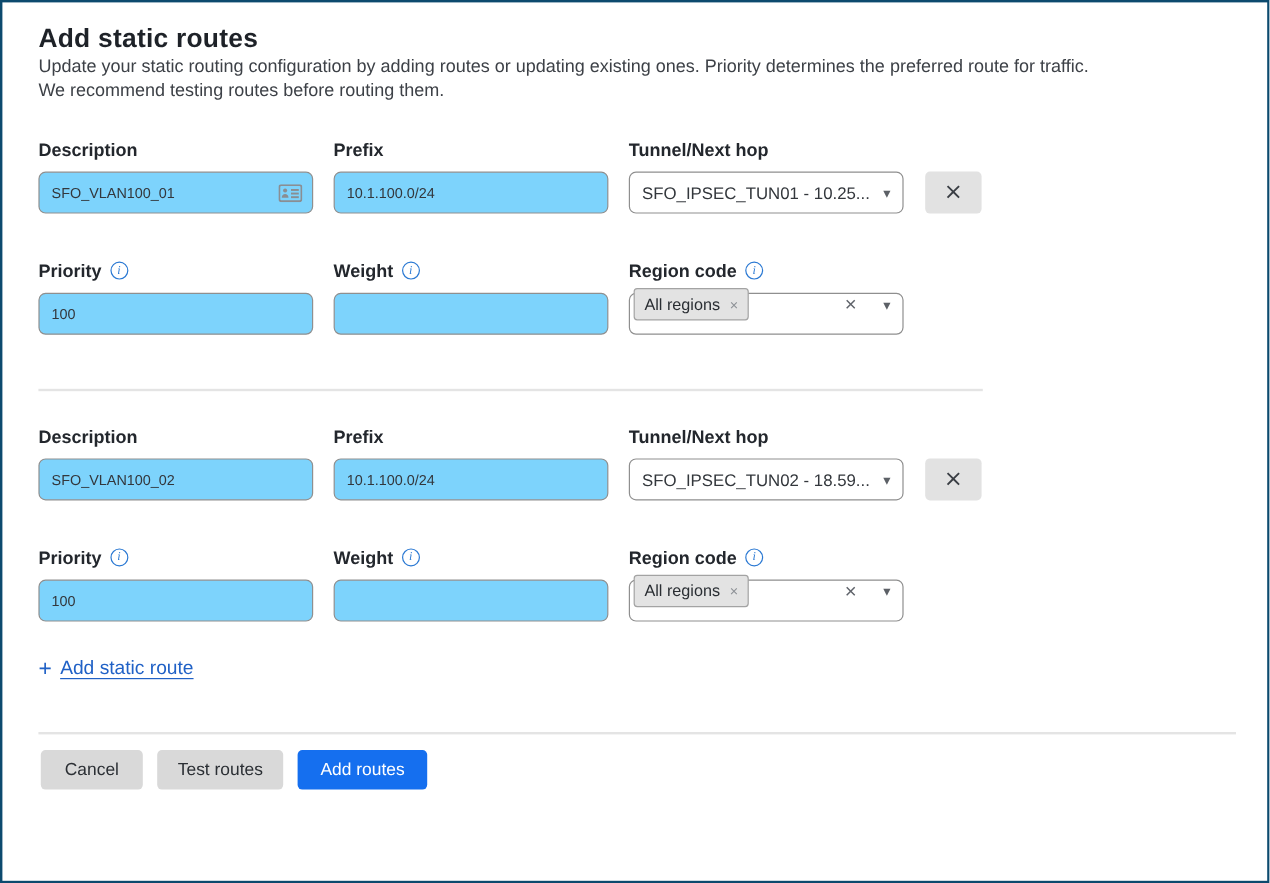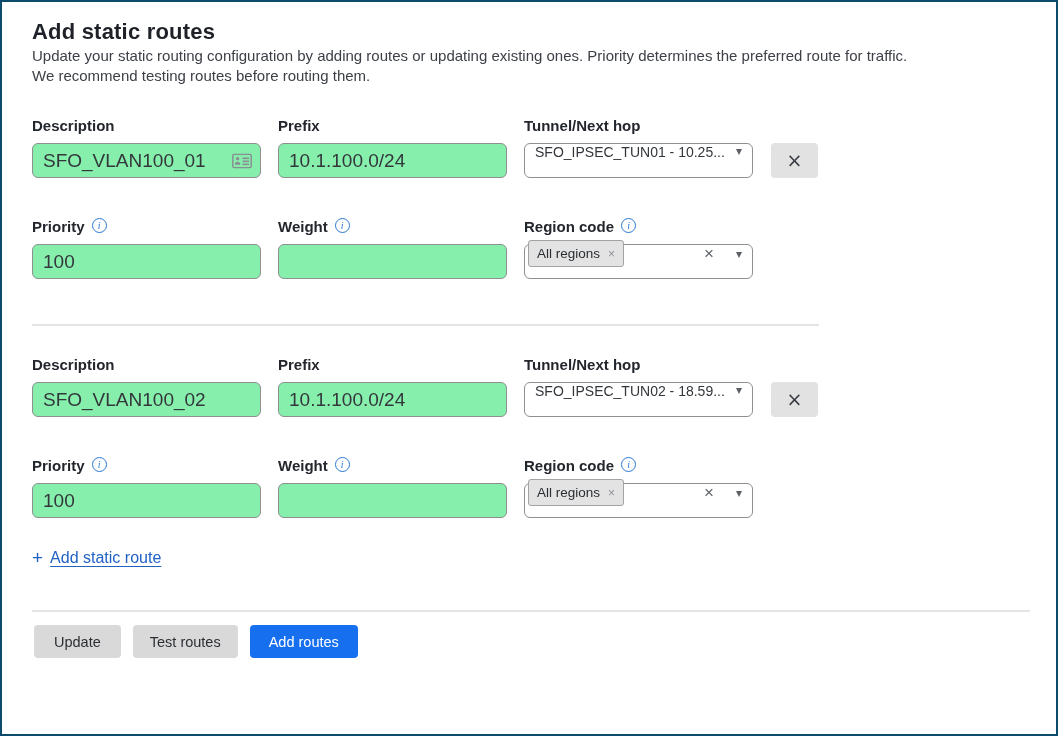--- a/index.html
+++ b/index.html
@@ -73,39 +73,40 @@
     cursor: pointer;
     flex: 0 0 auto;
   }
 
   .text-input {
     width: 100%;
     height: 35px;
     border: 1px solid #8f8f8f;
     border-radius: 6px;
     padding: 0 10px;
-    font-size: 19px;
+    font-size: 12px;
     color: #33373c;
     font-family: "Liberation Sans", "DejaVu Sans", sans-serif;
     outline: none;
-    background: #86efac;
+    background: #7dd3fc;
   }
   .input-wrap { position: relative; }
   .autofill-icon {
     position: absolute;
     right: 9px;
     top: 50%;
     transform: translateY(-50%);
     width: 20px;
     height: 15px;
     cursor: pointer;
   }
 
   .select-box {
     display: flex;
+    align-items: center;
     height: 35px;
     border: 1px solid #8f8f8f;
     border-radius: 6px;
     padding: 0 10px;
     cursor: pointer;
     background: #fff;
   }
   .select-value {
     font-size: 14px;
     color: #33373c;
@@ -353,19 +354,19 @@
 
     
     <a class="add-route-link" href="#">
       <span class="plus-icon">+</span>
       <span class="add-route-text">Add static route</span>
     </a>
 
     
     <hr class="footer-divider">
     <div class="footer-buttons">
-      <button class="btn btn-gray cancel">Update</button>
+      <button class="btn btn-gray cancel">Cancel</button>
       <button class="btn btn-gray">Test routes</button>
       <button class="btn btn-primary">Add routes</button>
     </div>
 
   </div>
 </div>
 
 </body></html>

